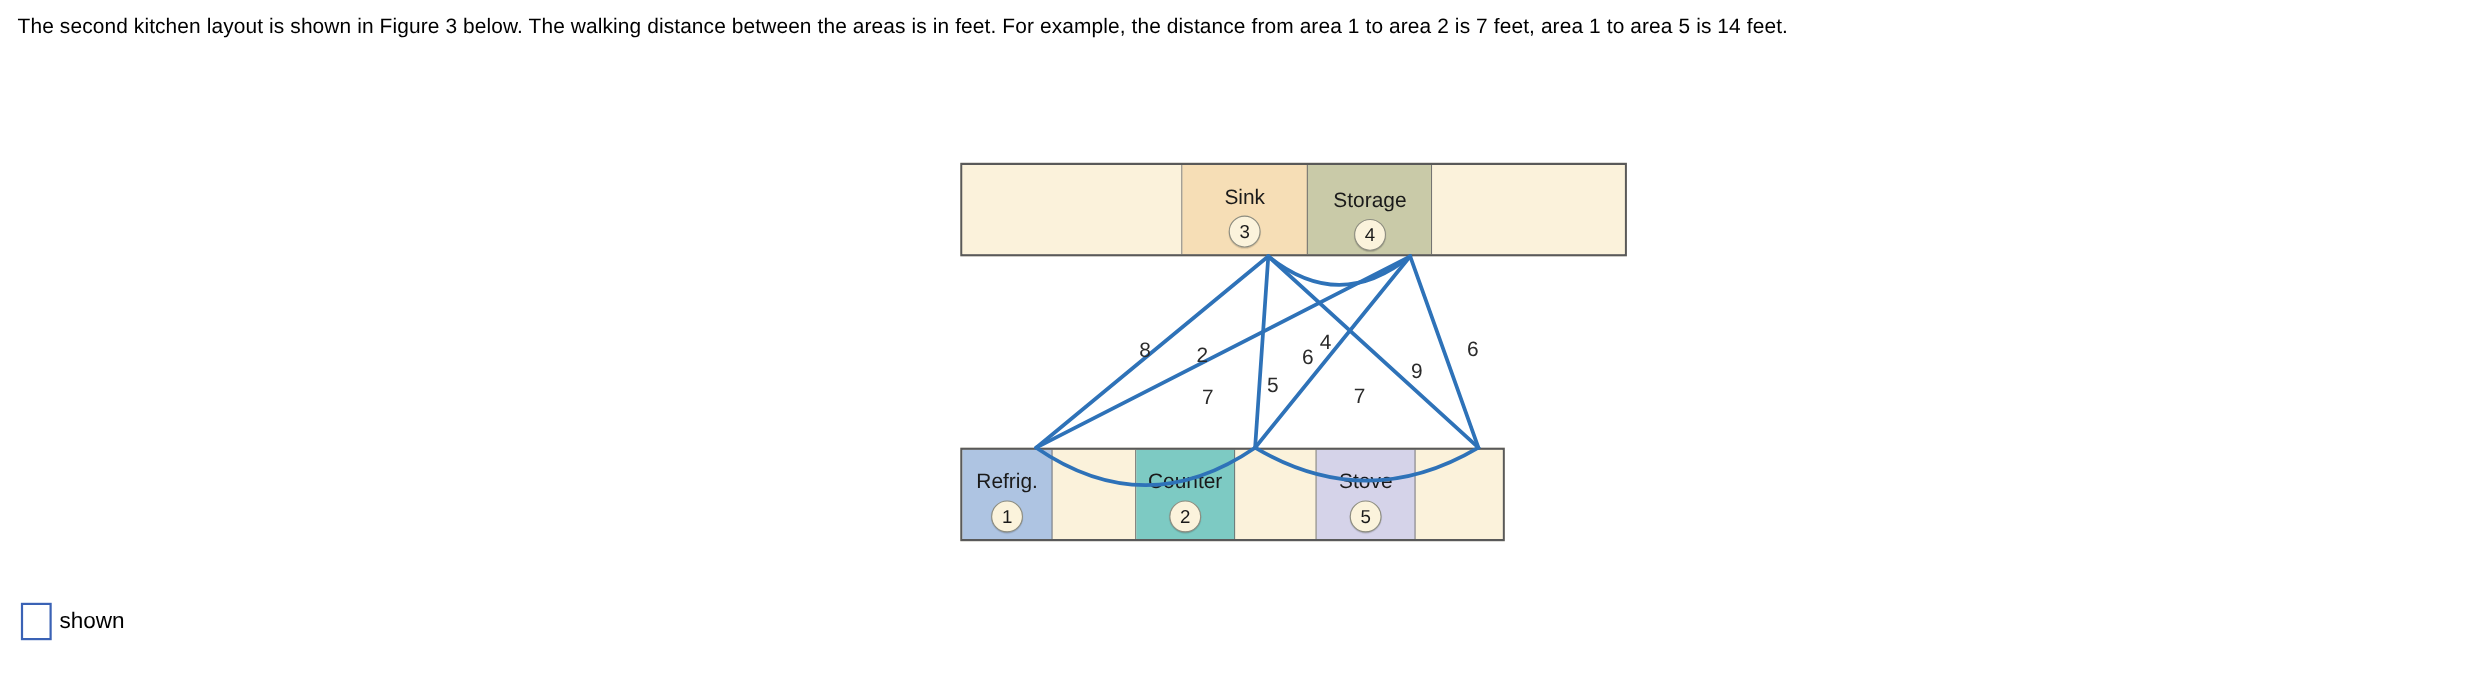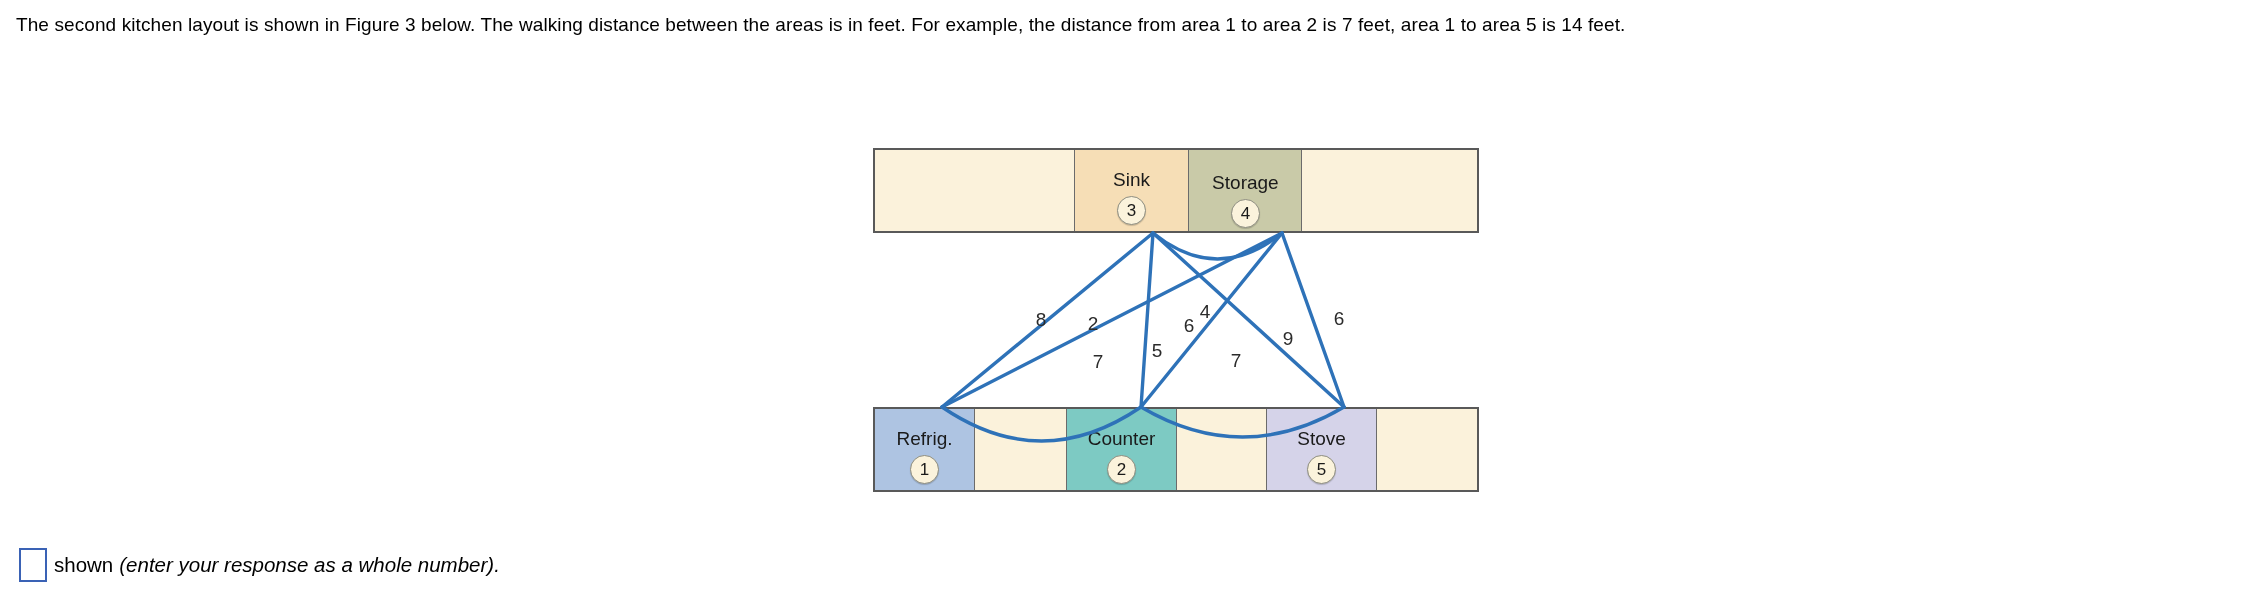--- a/index.html
+++ b/index.html
@@ -64,21 +64,21 @@
   }
   #strip-top {
     left: 13px;
     top: 13px;
     width: 606px;
     height: 85px;
   }
   #strip-bottom {
     left: 13px;
     top: 272px;
-    width: 606px;
+    width: 495px;
     height: 85px;
   }
 
   .cell {
     box-sizing: border-box;
     border-right: 1.5px solid #6b6b6b;
     background: #FBF2DB;
     position: relative;
     display: flex;
     flex-direction: column;
@@ -217,14 +217,13 @@
         <div class="edge-label" style="left: 428px; top: 204px;">9</div>
         <div class="edge-label" style="left: 479px; top: 184px;">6</div>
       </div>
 
   </div>
 </div>
 
 <div id="answer-line">
   <input id="answer-input" type="text" placeholder="" style="">
   <span class="seg">shown</span>
-  <span class="seg ital">(enter your response as a whole number).</span>
 </div>
 
 </body></html>

